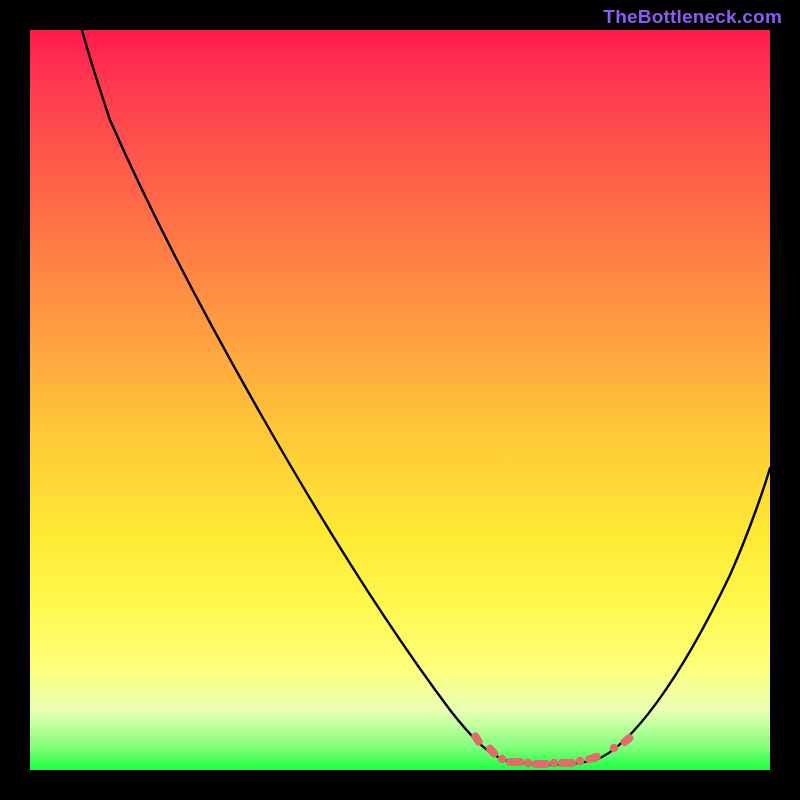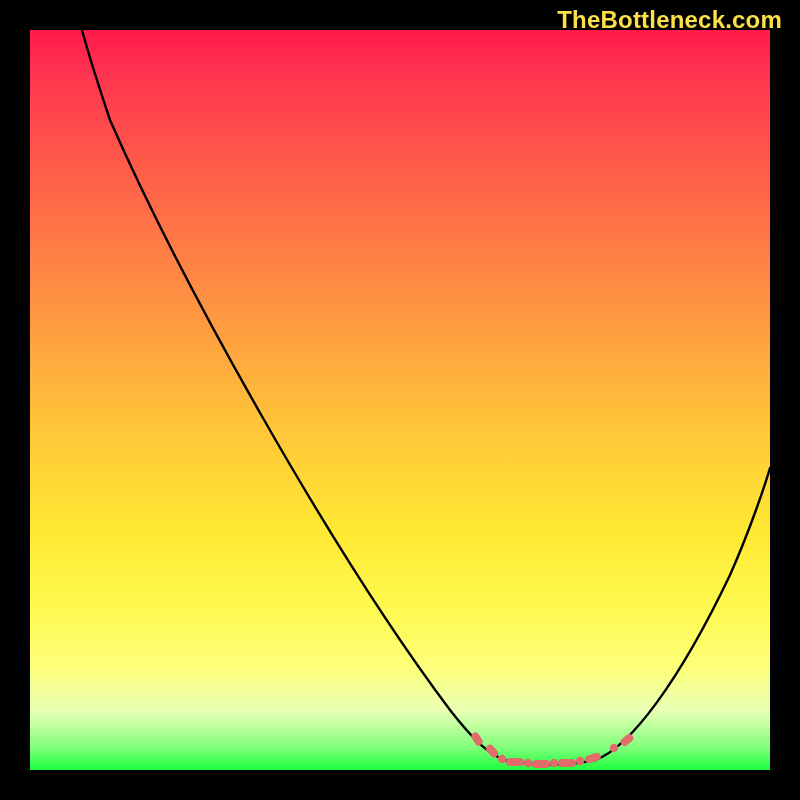--- a/index.html
+++ b/index.html
@@ -8,23 +8,23 @@
     position: relative;
     width: 800px;
     height: 800px;
     background: #000;
   }
   .watermark {
     position: absolute;
     top: 6px;
     right: 18px;
     font-family: Arial, Helvetica, sans-serif;
-    font-size: 24px;
+    font-size: 19px;
     font-weight: 600;
-    color: #fde047;
+    color: #8b5cf6;
     letter-spacing: 0.2px;
     z-index: 5;
   }
   .plot {
     position: absolute;
     left: 30px;
     top: 30px;
     width: 740px;
     height: 740px;
     background: linear-gradient(to bottom,

